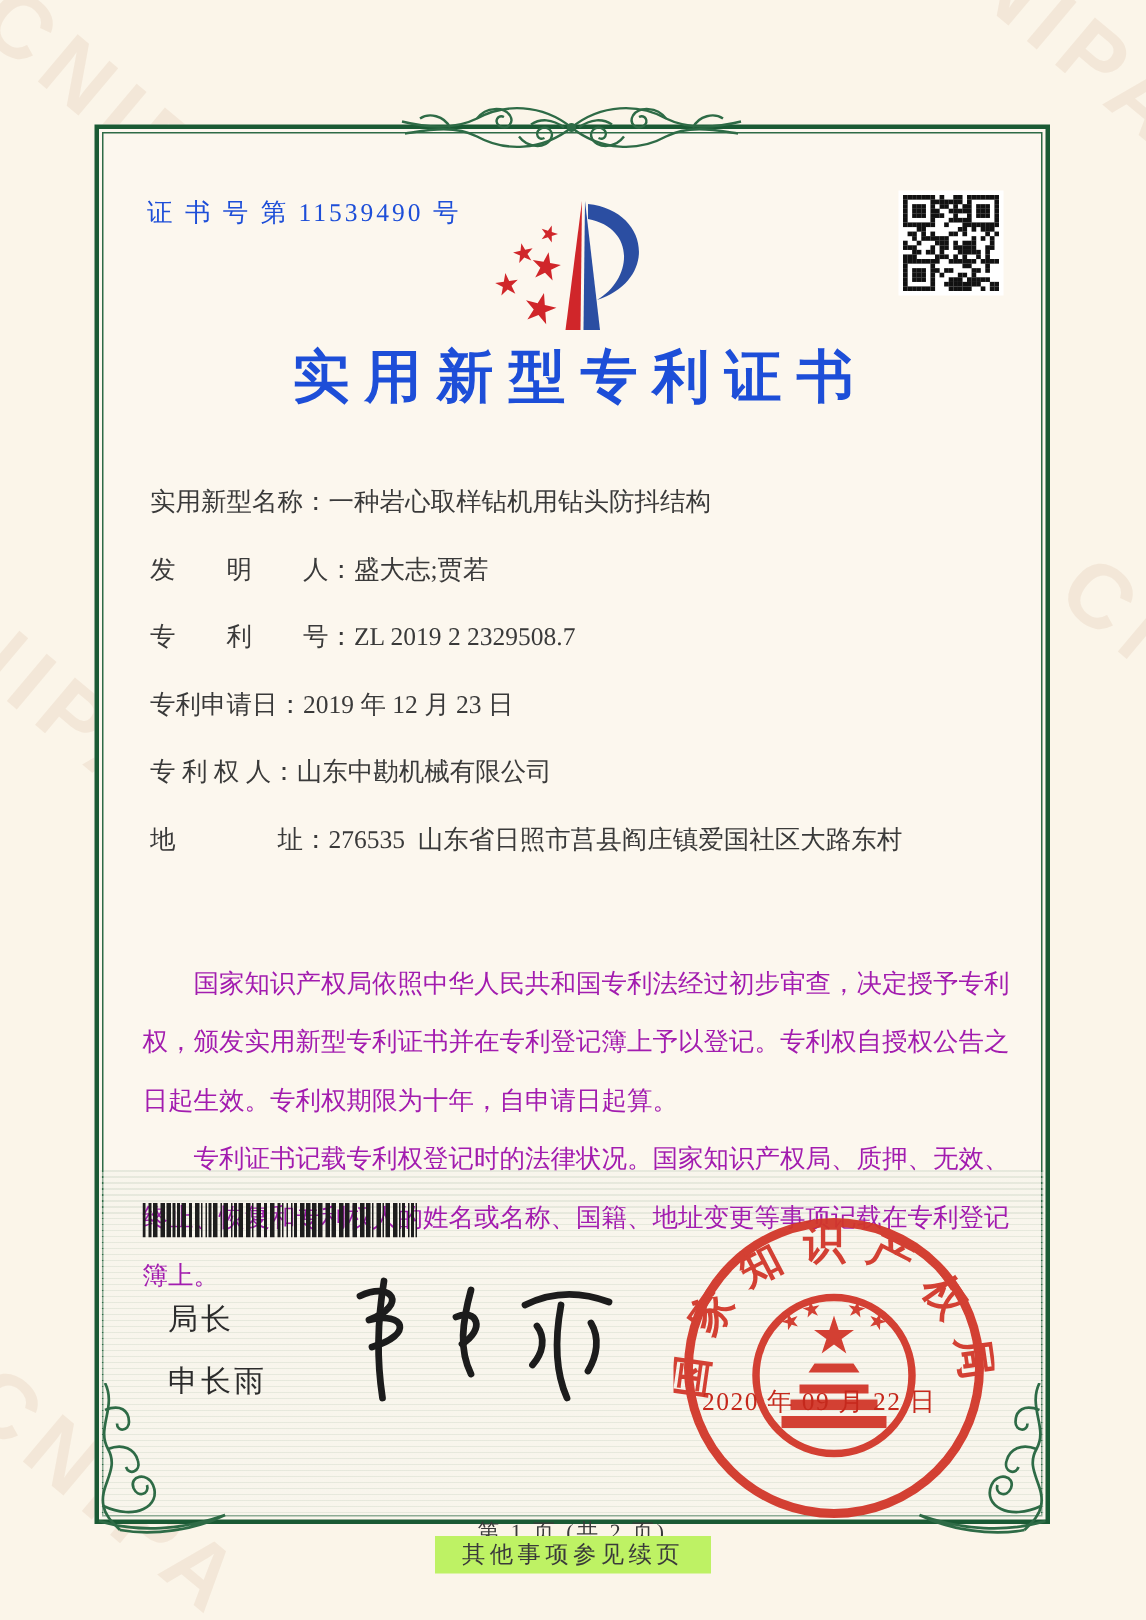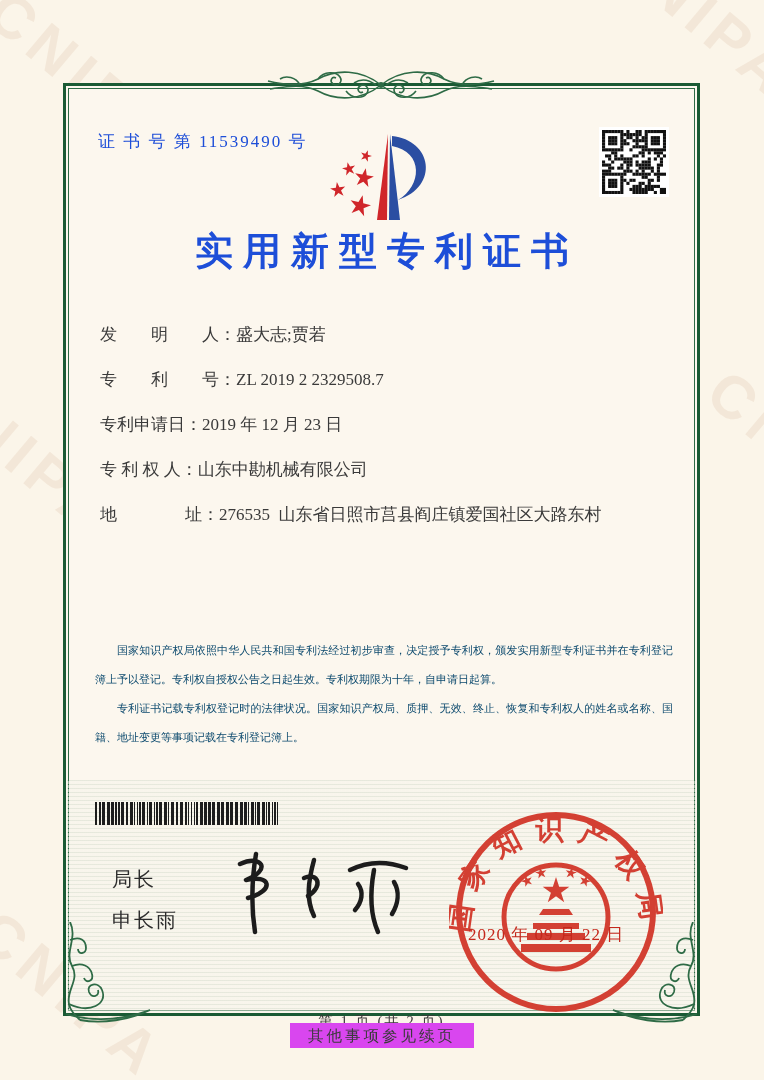--- a/index.html
+++ b/index.html
@@ -62,21 +62,21 @@
   }
 
   .fields{position:absolute;left:100px;top:323px;width:575px;}
   .frow{height:45px;font-size:17px;color:#3a3a3a;white-space:pre-wrap;}
   .frow .label{color:#3a3a3a;}
   .frow .value{color:#3a3a3a;}
   .frow .pair2{margin-left:42px;}
 
   .bodytext{
     position:absolute;left:95px;top:636px;width:578px;
-    font-size:11px;line-height:29px;color:#0c4a6e;
+    font-size:17px;line-height:39px;color:#a21caf;
     text-align:justify;
   }
   .bodytext p{margin:0;text-indent:2em;}
 
   .barcode{position:absolute;left:95px;top:802px;width:185px;height:23px;}
 
   .signer{position:absolute;left:112px;top:866px;font-size:20px;color:#2c2c2c;}
   .signer div{margin-bottom:14px;letter-spacing:2px;}
   .signature{position:absolute;left:218px;top:840px;width:210px;height:100px;}
 
@@ -87,21 +87,21 @@
   }
 
   .page-info{
     position:absolute;left:63px;top:1012px;width:637px;text-align:center;
     font-size:14.5px;color:#3a3a3a;letter-spacing:2px;
   }
   .cont-note{
     position:absolute;left:0;top:1026px;width:764px;text-align:center;
     font-size:15.5px;color:#3a3a3a;letter-spacing:3px;
   }
-  .cont-note span{background:#d946ef;padding:4px 18px;}
+  .cont-note span{background:#bef264;padding:4px 18px;}
 </style>
 </head>
 <body>
 
 <div class="page">
 
   <span class="wm" style="left:-30px;top:40px;">CNIPA</span>
   <span class="wm" style="left:590px;top:-20px;">CNIPA</span>
   <span class="wm" style="left:440px;top:320px;">CNIPA</span>
   <span class="wm" style="left:-90px;top:420px;">CNIPA</span>
@@ -422,20 +422,21 @@
       <rect x="13" y="20" width="1.02" height="1.02" fill="#111"></rect>
       <rect x="14" y="20" width="1.02" height="1.02" fill="#111"></rect>
       <rect x="17" y="20" width="1.02" height="1.02" fill="#111"></rect>
       <rect x="19" y="20" width="1.02" height="1.02" fill="#111"></rect>
       <rect x="20" y="20" width="1.02" height="1.02" fill="#111"></rect>
     </svg>
 
   <div class="title">实用新型专利证书</div>
 
   <div class="fields">
+    <div class="frow"><span class="label">实用新型名称：</span><span class="value">一种岩心取样钻机用钻头防抖结构</span></div>
     <div class="frow"><span class="label">发　　明　　人：</span><span class="value">盛大志;贾若</span></div>
     <div class="frow"><span class="label">专　　利　　号：</span><span class="value">ZL 2019 2 2329508.7</span></div>
     <div class="frow"><span class="label">专利申请日：</span><span class="value">2019 年 12 月 23 日</span></div>
     <div class="frow"><span class="label">专 利 权 人：</span><span class="value">山东中勘机械有限公司</span></div>
     <div class="frow"><span class="label">地　　　　址：</span><span class="value">276535  山东省日照市莒县阎庄镇爱国社区大路东村</span></div>
   </div>
 
   <div class="bodytext">
     <p>国家知识产权局依照中华人民共和国专利法经过初步审查，决定授予专利权，颁发实用新型专利证书并在专利登记簿上予以登记。专利权自授权公告之日起生效。专利权期限为十年，自申请日起算。</p>
     <p>专利证书记载专利权登记时的法律状况。国家知识产权局、质押、无效、终止、恢复和专利权人的姓名或名称、国籍、地址变更等事项记载在专利登记簿上。</p>

